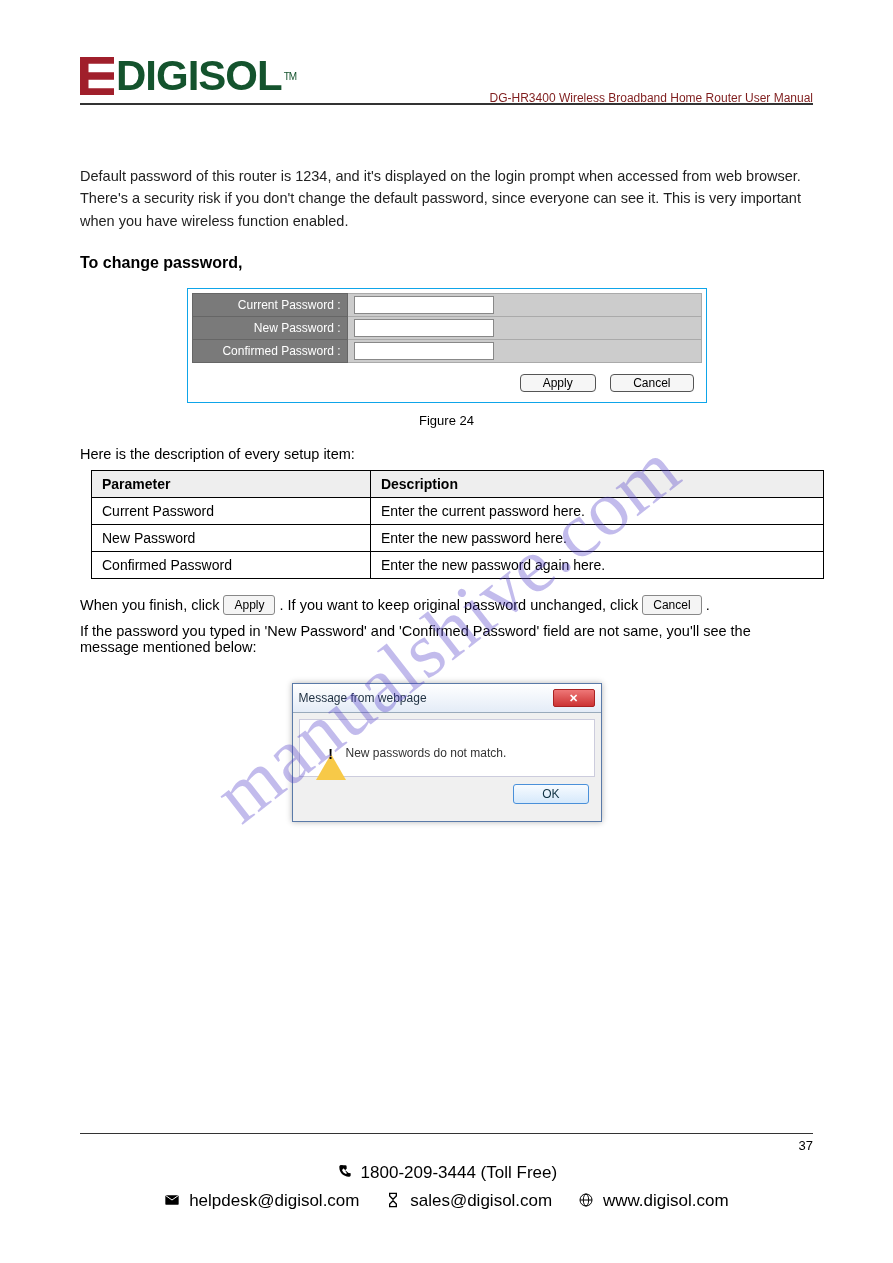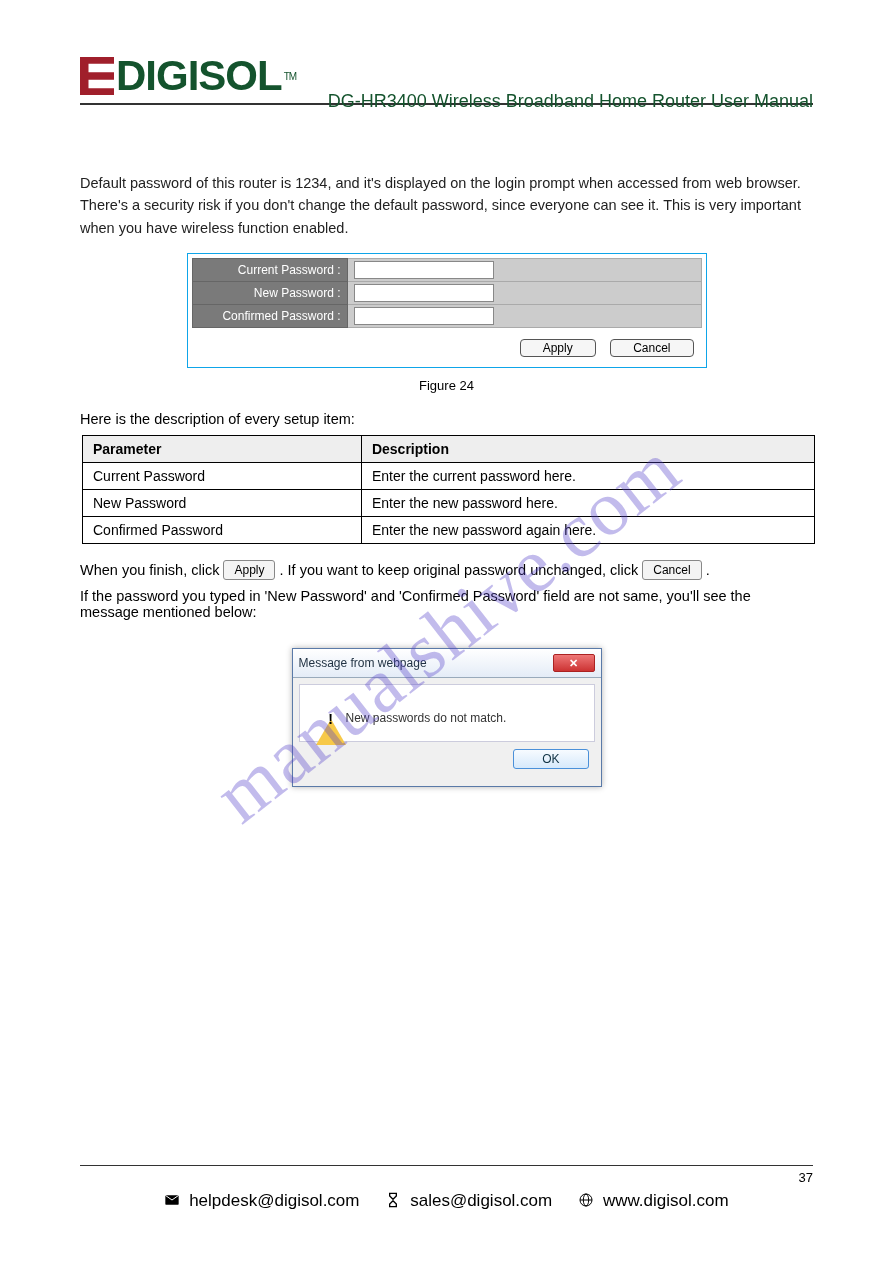--- a/index.html
+++ b/index.html
@@ -17,38 +17,38 @@
   
   .logo { display: flex; align-items: center; font-weight: 900; color: #14532d; font-size: 42px; letter-spacing: -1px; font-family: Liberation Sans, sans-serif; }
   .logo-e {
     width: 34px; height: 38px; margin-right: 2px; position: relative;
     background: #A01F2B;
     clip-path: polygon(0 0, 100% 0, 100% 18%, 25% 18%, 25% 40%, 100% 40%, 100% 60%, 25% 60%, 25% 82%, 100% 82%, 100% 100%, 0 100%);
   }
   .logo-text { line-height: 1; }
   .tm { font-size: 10px; vertical-align: top; margin-left: 2px; font-weight: 400; }
   .hr-top { border: none; border-top: 2px solid #333; margin-top: 6px; }
-  .header-product { font-size: 18px; text-align: right; color: #14532d; margin-top: -14px; }
+  .header-product { font-size: 12px; text-align: right; color: #7f1d1d; margin-top: -14px; }
   
   .body-text { font-size: 14.5px; line-height: 1.55; margin-top: 60px; color: #222; }
   .section-heading { font-size: 16px; font-weight: bold; margin: 22px 0 16px 0; }
   .small-note { font-size: 14.5px; margin: 8px 0; }
   .click-text { display: inline-block; border: 1px solid #888; background: #f4f4f4; border-radius: 3px; padding: 0 10px; font-size: 12px; line-height: 18px; vertical-align: 1px; }
   
   .pw-frame { width: 520px; margin: 14px auto 10px; border: 1px solid #0ea5e9; padding: 4px; }
   .pw-rows { width: 100%; border-collapse: collapse; }
   .pw-rows td { font-size: 12px; padding: 2px 6px; }
   .pw-label { background: #7a7a7a; color: #fff; text-align: right; width: 155px; border: 1px solid #666; }
   .pw-field { background: #ccc; border: 1px solid #aaa; }
   .pw-input { width: 140px; height: 18px; border: 1px solid #888; background: #fff; }
   .pw-actions { text-align: right; padding: 10px 8px 6px; }
   .pw-btn { display: inline-block; border: 1px solid #555; border-radius: 4px; background: #f6f6f6; font-size: 12px; padding: 1px 22px; margin-left: 10px; }
   .fig-label { text-align: center; font-size: 13px; margin: 6px 0 18px; }
   
-  .desc-table { width: 100%; border-collapse: collapse; margin: 8px 2px 16px; font-size: 14px; }
+  .desc-table { width: 100%; border-collapse: collapse; margin: 8px 11px 16px; font-size: 14px; }
   .desc-table th, .desc-table td { border: 1px solid #000; padding: 5px 10px; text-align: left; }
   .desc-table th { background: #eee; font-weight: bold; }
   
   .dialog-wrap { width: 310px; margin: 28px auto 0; border: 1px solid #5a7aa8; background: #f0f0f0; box-shadow: 0 0 6px rgba(0,0,0,0.3); font-size: 12px; }
   .dialog-title { background: linear-gradient(#fff,#e4ecf7); padding: 5px 6px; display: flex; align-items: center; border-bottom: 1px solid #9ab; gap: 44px; }
   .dialog-title-text { flex: 1; color: #234; }
   .dialog-close { width: 42px; height: 18px; background: linear-gradient(#e77,#c33); border: 1px solid #a22; border-radius: 2px; color: #fff; display: flex; align-items: center; justify-content: center; font-size: 11px; font-weight: bold; }
   .dialog-body { background: #fff; margin: 6px; padding: 20px 16px 10px; display: flex; align-items: center; gap: 0; border: 1px solid #ccd; }
   .warn-icon { width: 30px; height: 26px; }
   .warn-tri { width: 0; height: 0; border-left: 15px solid transparent; border-right: 15px solid transparent; border-bottom: 26px solid #f7c948; position: relative; }
@@ -81,20 +81,21 @@
   <div class="logo">
     <span class="logo-e"></span>
     <span class="logo-text">DIGISOL</span>
     <span class="tm">TM</span>
   </div>
   <hr class="hr-top">
   <div class="header-product">DG-HR3400 Wireless Broadband Home Router User Manual</div>
 
   <p class="body-text">Default password of this router is 1234, and it's displayed on the login prompt when accessed from web browser. There's a security risk if you don't change the default password, since everyone can see it. This is very important when you have wireless function enabled.</p>
 
+  <h3 class="section-heading">To change password,</h3>
 
 
   <div class="pw-frame">
     <table class="pw-rows">
       <tbody>
           <tr>
         <td class="pw-label">Current Password :</td>
         <td class="pw-field">
               <div class="pw-input"></div>
             </td>
@@ -166,20 +167,29 @@
       <span class="ok-btn">OK</span>
     </div>
   </div>
 </div>
 
 <div class="watermark">manualshive.com</div>
 
 <div class="footer">
   <hr class="footer-hr">
   <div class="page-num">37</div>
+  <div class="footer-line1">
+    <span class="ficon phone-icon">
+      <svg viewBox="0 0 24 24" fill="#000">
+          <path d="M6 2h8a2 2 0 0 1 2 2v3l-2 2c0 3 2 5 5 5l-0 0v0l0 0 0 0 0 0"></path>
+          <path d="M7 2c-1 0-2 .9-2 2v1c0 8 6 14 14 14h1c1.1 0 2-1 2-2v-3l-5-1-2 2c-3-1-5-3-6-6l2-2-1-5H7z"></path>
+        </svg>
+    </span>
+    <span>1800-209-3444 (Toll Free)</span>
+  </div>
   <div class="footer-line2">
     <span>
       <span class="ficon mail-icon">
         <svg viewBox="0 0 24 24" fill="#000">
             <rect x="2" y="5" width="20" height="14" rx="1" fill="#000"></rect>
             <path d="M2 5l10 7 10-7" stroke="#fff" stroke-width="1.5" fill="none"></path>
           </svg>
       </span>
       <span>helpdesk@digisol.com</span>
     </span>

